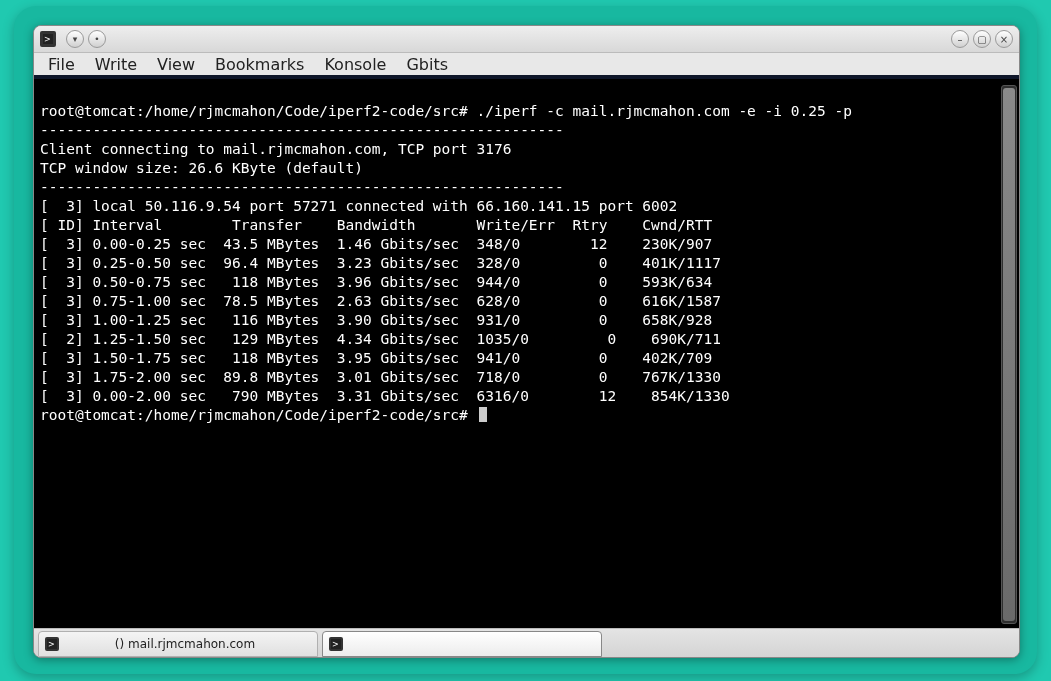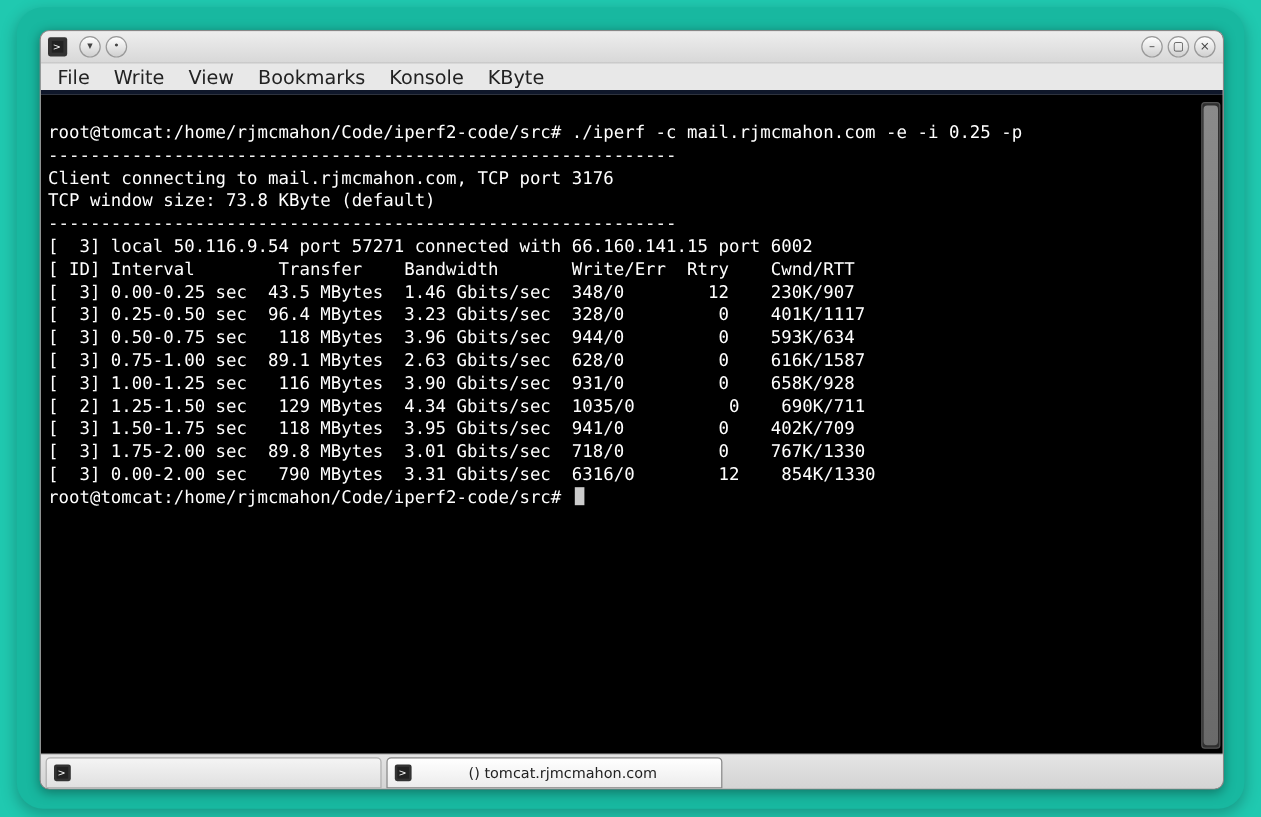--- a/index.html
+++ b/index.html
@@ -188,59 +188,59 @@
       <div class="tb-btn">×</div>
     </div>
   </div>
 
   <div class="menubar">
     <div class="menu-item">File</div>
     <div class="menu-item">Write</div>
     <div class="menu-item">View</div>
     <div class="menu-item">Bookmarks</div>
     <div class="menu-item">Konsole</div>
-    <div class="menu-item">KByte</div>
+    <div class="menu-item">Gbits</div>
   </div>
 
   <div class="terminal">
 <span class="line">root@tomcat:/home/rjmcmahon/Code/iperf2-code/src# ./iperf -c mail.rjmcmahon.com -e -i 0.25 -p </span>
 <span class="line">------------------------------------------------------------</span>
 <span class="line">Client connecting to mail.rjmcmahon.com, TCP port 3176</span>
-<span class="line">TCP window size: 73.8 KByte (default)</span>
+<span class="line">TCP window size: 26.6 KByte (default)</span>
 <span class="line">------------------------------------------------------------</span>
 <span class="line">[  3] local 50.116.9.54 port 57271 connected with 66.160.141.15 port 6002</span>
 <span class="line">[ ID] Interval        Transfer    Bandwidth       Write/Err  Rtry    Cwnd/RTT</span>
 <span class="line">[  3] 0.00-0.25 sec  43.5 MBytes  1.46 Gbits/sec  348/0        12    230K/907</span>
 <span class="line">[  3] 0.25-0.50 sec  96.4 MBytes  3.23 Gbits/sec  328/0         0    401K/1117</span>
 <span class="line">[  3] 0.50-0.75 sec   118 MBytes  3.96 Gbits/sec  944/0         0    593K/634</span>
-<span class="line">[  3] 0.75-1.00 sec  89.1 MBytes  2.63 Gbits/sec  628/0         0    616K/1587</span>
+<span class="line">[  3] 0.75-1.00 sec  78.5 MBytes  2.63 Gbits/sec  628/0         0    616K/1587</span>
 <span class="line">[  3] 1.00-1.25 sec   116 MBytes  3.90 Gbits/sec  931/0         0    658K/928</span>
 <span class="line">[  2] 1.25-1.50 sec   129 MBytes  4.34 Gbits/sec  1035/0         0    690K/711</span>
 <span class="line">[  3] 1.50-1.75 sec   118 MBytes  3.95 Gbits/sec  941/0         0    402K/709</span>
 <span class="line">[  3] 1.75-2.00 sec  89.8 MBytes  3.01 Gbits/sec  718/0         0    767K/1330</span>
 <span class="line">[  3] 0.00-2.00 sec   790 MBytes  3.31 Gbits/sec  6316/0        12    854K/1330</span>
 <span class="line"><span>root@tomcat:/home/rjmcmahon/Code/iperf2-code/src# </span><span class="cursor-block"></span></span>
     <div class="scrollbar">
       <div class="thumb"></div>
     </div>
   </div>
 
   <div class="tabbar">
     <div class="tab">
       <div class="tab-icon">
         <svg class="term-svg" viewBox="0 0 10 10">
             <rect width="10" height="10" fill="#222"></rect>
             <text x="1" y="8" font-size="8" fill="#fff">&gt;</text>
           </svg>
       </div>
+      <span class="tab-label">() mail.rjmcmahon.com</span>
     </div>
     <div class="tab active">
       <div class="tab-icon">
         <svg class="term-svg" viewBox="0 0 10 10">
             <rect width="10" height="10" fill="#222"></rect>
             <text x="1" y="8" font-size="8" fill="#fff">&gt;</text>
           </svg>
       </div>
-      <span class="tab-label">() tomcat.rjmcmahon.com</span>
     </div>
   </div>
 
 </div>
 
 </body></html>

